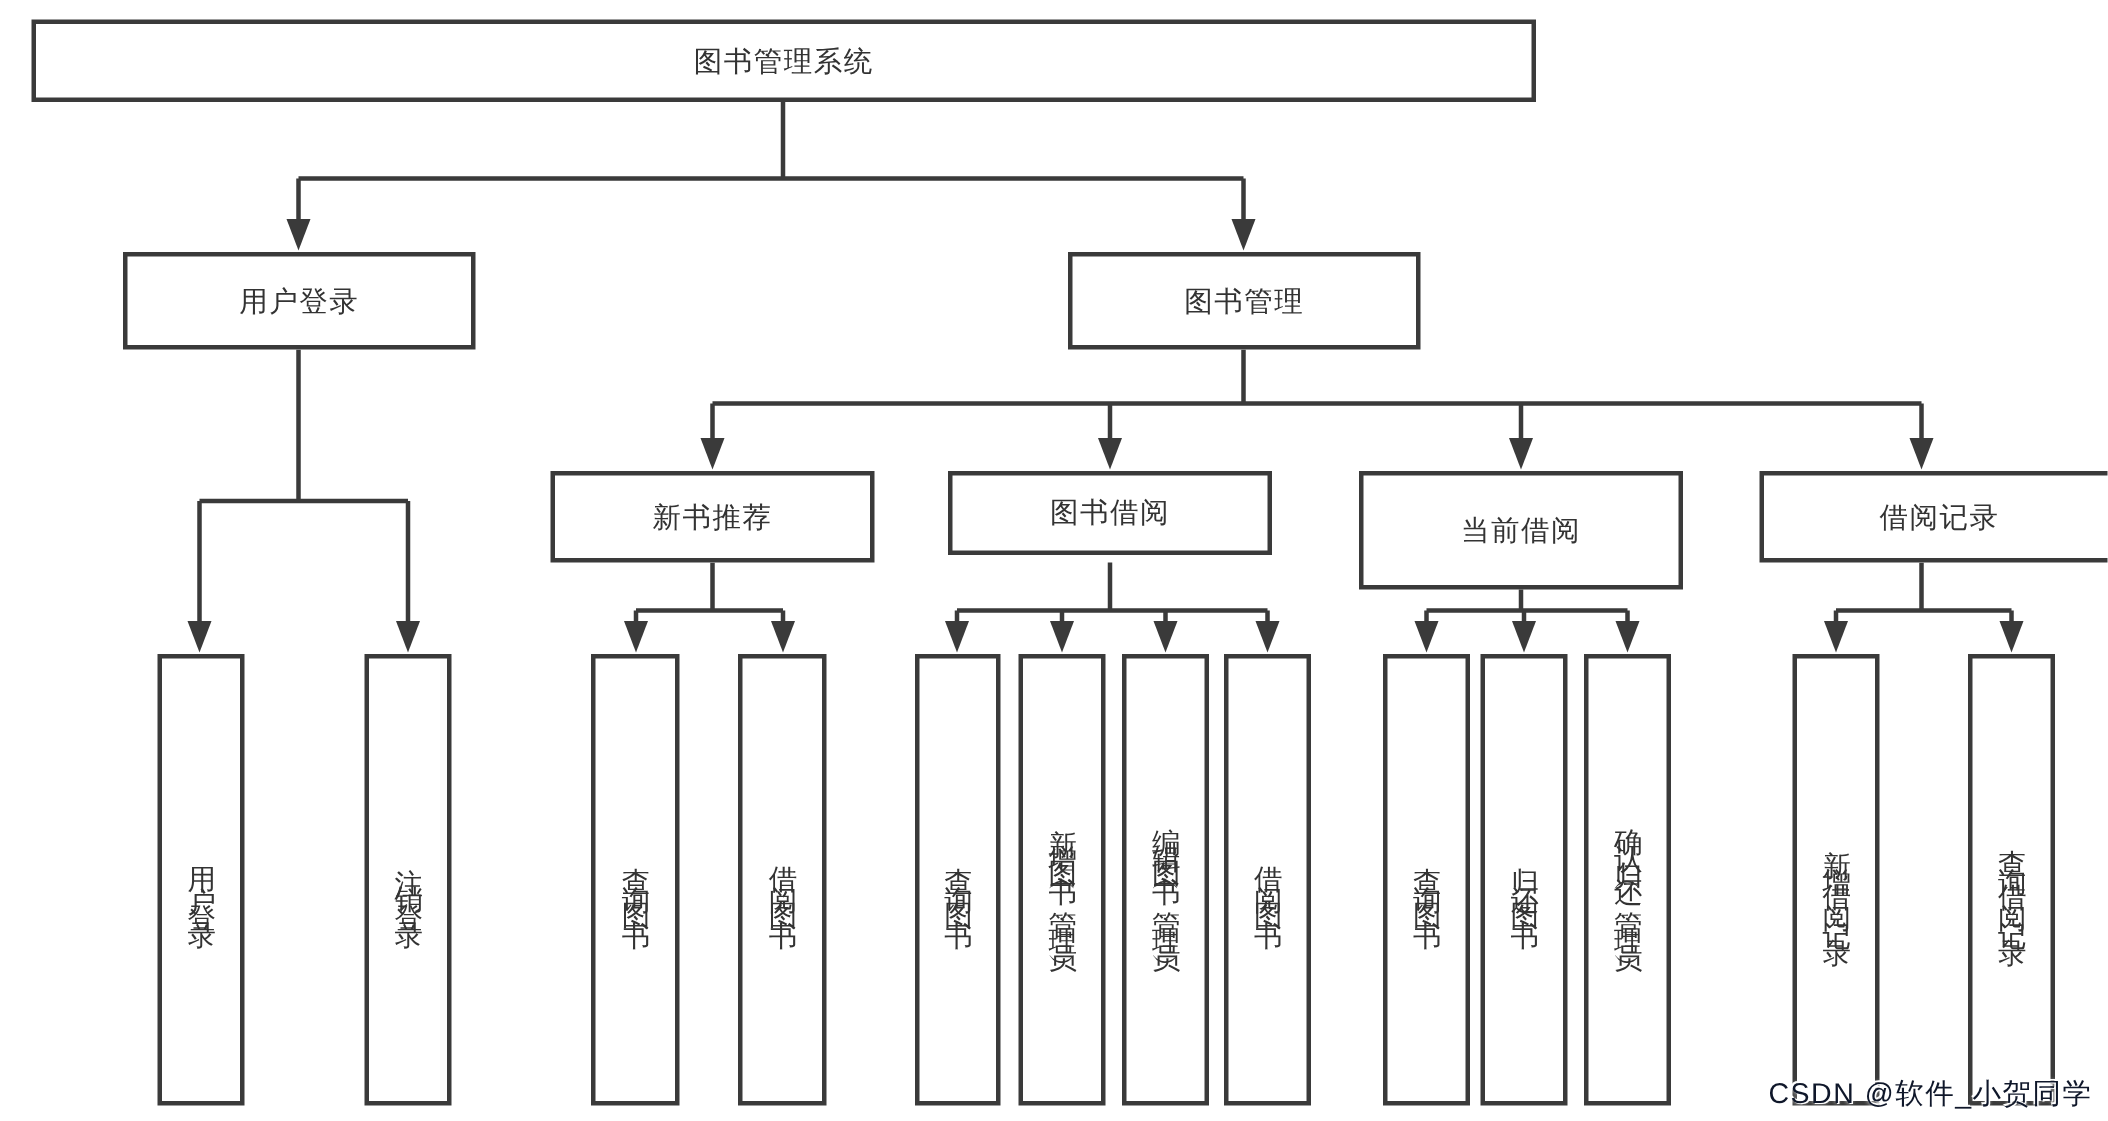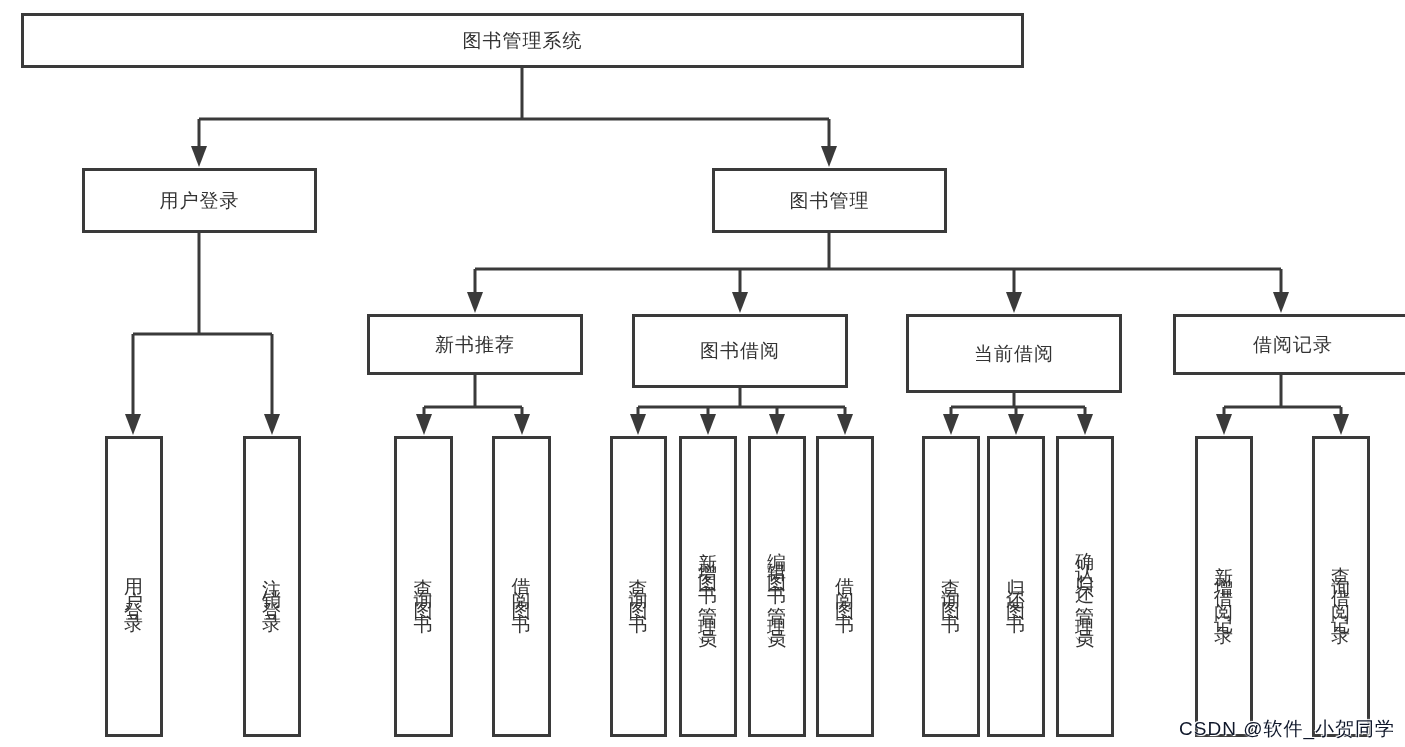--- a/index.html
+++ b/index.html
@@ -39,21 +39,21 @@
     line-height: 1;
     letter-spacing: 12px;
     white-space: nowrap;
   }
   .vlabel.long { letter-spacing: 11px; }
   
   #n-root        { left: 21px;   top: 13px;  width: 1003px; height: 55px; }
   #n-user-login  { left: 82px;   top: 168px; width: 235px;  height: 65px; }
   #n-book-mgmt   { left: 712px;  top: 168px; width: 235px;  height: 65px; }
   #n-newbook     { left: 367px;  top: 314px; width: 216px;  height: 61px; }
-  #n-borrowing   { left: 632px;  top: 314px; width: 216px;  height: 74px; }
+  #n-borrowing   { left: 632px;  top: 314px; width: 216px;  height: 56px; }
   #n-current     { left: 906px;  top: 314px; width: 216px;  height: 79px; }
   #n-records     { left: 1173px; top: 314px; width: 240px;  height: 61px; }
   #l-login       { left: 105px;  width: 58px; }
   #l-logout      { left: 243px;  width: 58px; }
   #l-query1      { left: 394px;  width: 59px; }
   #l-borrow1     { left: 492px;  width: 59px; }
   #l-query2      { left: 610px;  width: 57px; }
   #l-addbook     { left: 679px;  width: 58px; }
   #l-editbook    { left: 748px;  width: 58px; }
   #l-borrow2     { left: 816px;  width: 58px; }

